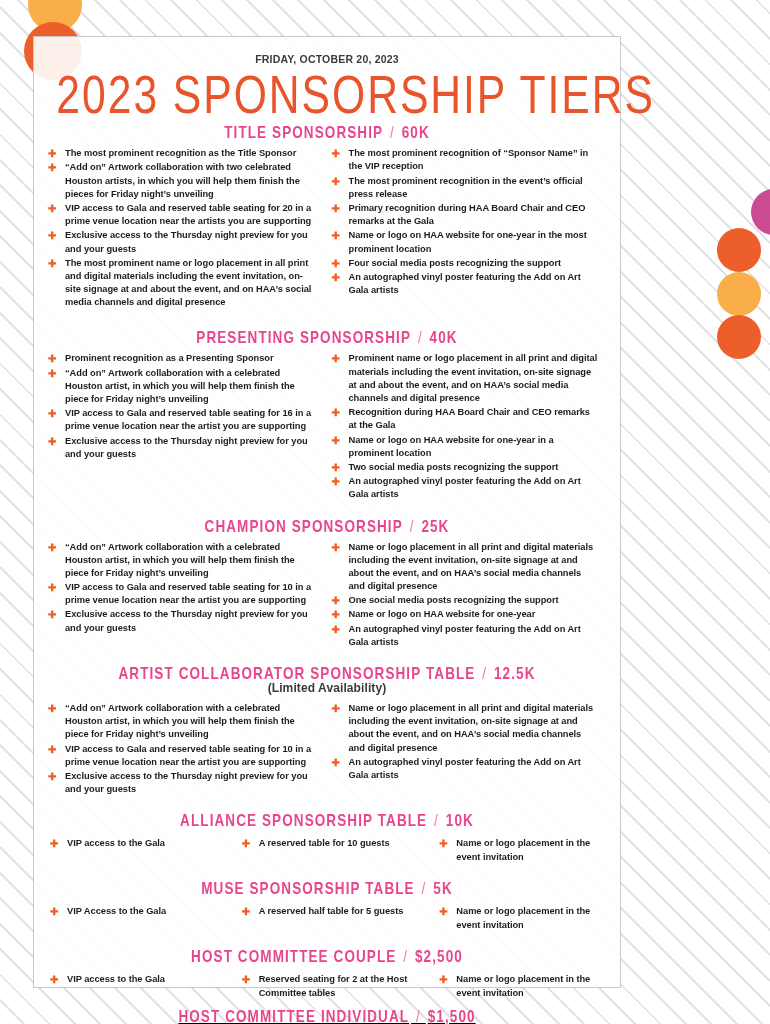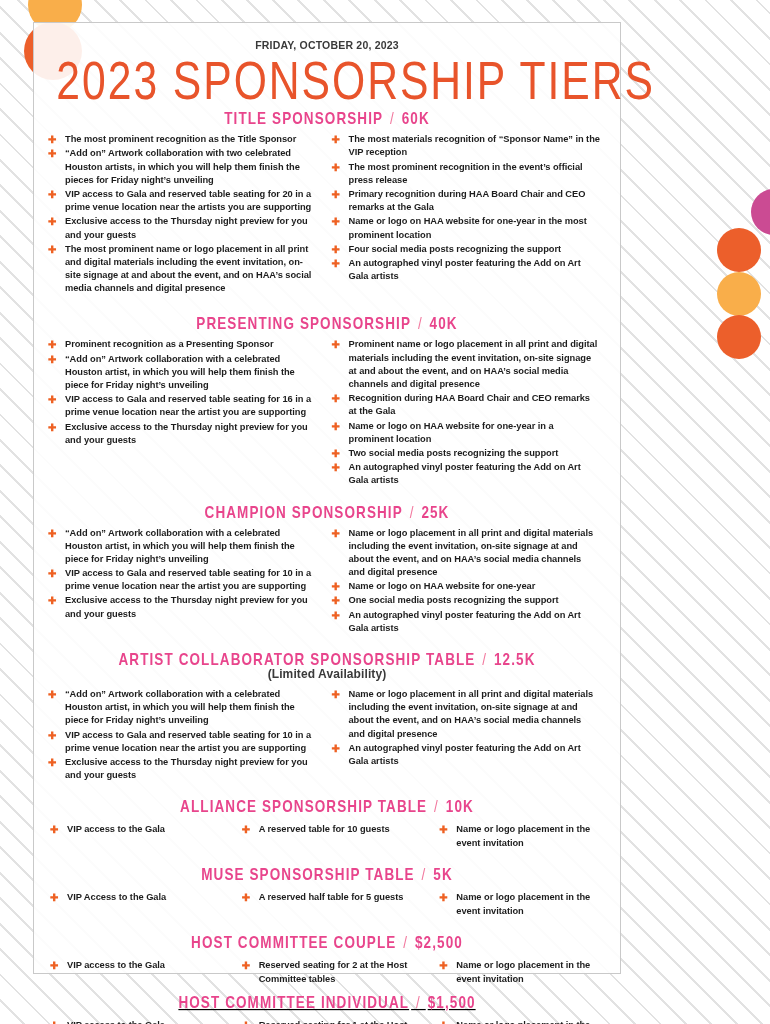--- a/index.html
+++ b/index.html
@@ -57,21 +57,21 @@
   .deco-right-orange2 {
     left: 717px; top: 315px;
     width: 44px; height: 44px;
     background: #EC5F2B;
   }
 
   
   .card {
     position: absolute;
     left: 33px;
-    top: 22px;
+    top: 36px;
     width: 588px;
     height: 952px;
     background: rgba(255,255,255,0.90);
     border: 1px solid #c9c9c9;
     box-sizing: border-box;
     z-index: 2;
     padding: 10px 14px 0 14px;
   }
 
   
@@ -189,21 +189,21 @@
             <ul class="blist">
               <li>The most prominent recognition as the Title Sponsor</li>
               <li>“Add on” Artwork collaboration with two celebrated Houston artists, in which you will help them finish the pieces for Friday night’s unveiling</li>
               <li>VIP access to Gala and reserved table seating for 20 in a prime venue location near the artists you are supporting</li>
               <li>Exclusive access to the Thursday night preview for you and your guests</li>
               <li>The most prominent name or logo placement in all print and digital materials including the event invitation, on-site signage at and about the event, and on HAA’s social media channels and digital presence</li>
             </ul>
           </div>
           <div class="col">
             <ul class="blist">
-              <li>The most materials recognition of “Sponsor Name” in the VIP reception</li>
+              <li>The most prominent recognition of “Sponsor Name” in the VIP reception</li>
               <li>The most prominent recognition in the event’s official press release</li>
               <li>Primary recognition during HAA Board Chair and CEO remarks at the Gala</li>
               <li>Name or logo on HAA website for one-year in the most prominent location</li>
               <li>Four social media posts recognizing the support</li>
               <li>An autographed vinyl poster featuring the Add on Art Gala artists</li>
             </ul>
           </div>
         </div>
       </div>
       <div class="tier-block" style="margin-top: 20px;">
@@ -234,22 +234,22 @@
           <div class="col">
             <ul class="blist">
               <li>“Add on” Artwork collaboration with a celebrated Houston artist, in which you will help them finish the piece for Friday night’s unveiling</li>
               <li>VIP access to Gala and reserved table seating for 10 in a prime venue location near the artist you are supporting</li>
               <li>Exclusive access to the Thursday night preview for you and your guests</li>
             </ul>
           </div>
           <div class="col">
             <ul class="blist">
               <li>Name or logo placement in all print and digital materials including the event invitation, on-site signage at and about the event, and on HAA’s social media channels and digital presence</li>
+              <li>One social media posts recognizing the support</li>
               <li>Name or logo on HAA website for one-year</li>
-              <li>One social media posts recognizing the support</li>
               <li>An autographed vinyl poster featuring the Add on Art Gala artists</li>
             </ul>
           </div>
         </div>
       </div>
       <div class="tier-block" style="margin-top: 16px;">
         <div class="tier-head"><span>ARTIST COLLABORATOR SPONSORSHIP TABLE</span><span class="slash"> / </span><span class="amt">12.5K</span></div>
         <div class="tier-sub">(Limited Availability)</div>
         <div class="cols tier-body">
           <div class="col">

